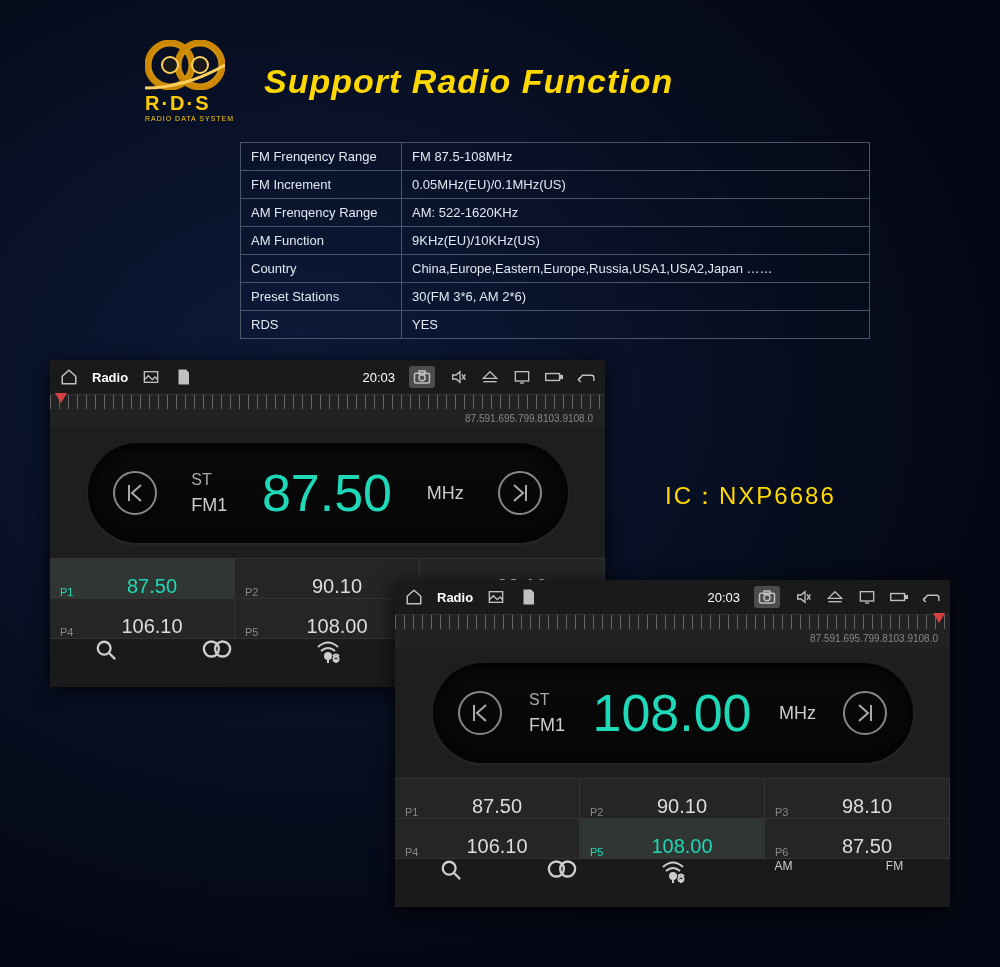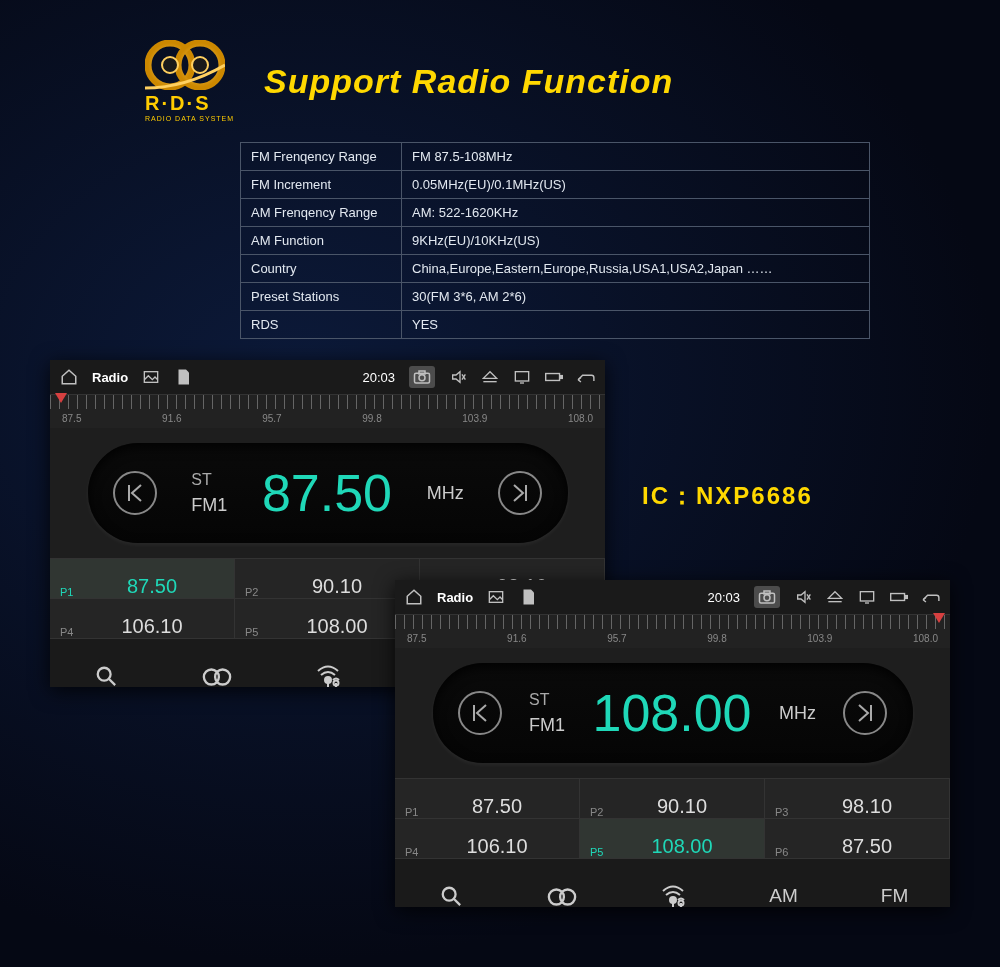--- a/index.html
+++ b/index.html
@@ -57,24 +57,24 @@
     border: 1px solid #4a5568;
     padding: 6px 10px;
     color: #e2e8f0;
   }
   .spec-table td:first-child { width: 161px; }
 
   
   .ic-label {
     position: absolute;
     top: 480px;
-    left: 642px;
+    left: 665px;
     color: #ffd800;
     font-size: 24px;
-    font-weight: bold;
+    font-weight: normal;
     letter-spacing: 2px;
   }
 
   
   .radio-screen {
     position: absolute;
     width: 555px;
     background: linear-gradient(180deg, #2a2a2a 0%, #1a1a1a 100%);
     border-radius: 2px;
     box-shadow: 0 4px 20px rgba(0,0,0,0.8);
@@ -94,21 +94,21 @@
   .statusbar .spacer { flex: 1; }
   .statusbar .sbicon { width: 18px; height: 18px; display:flex; align-items:center; justify-content:center; opacity:0.85; }
   .statusbar .sbicon.active { background: #555; border-radius: 3px; padding:3px; width:26px; height:22px;}
   .back-icon { margin-left: auto; }
 
   .dial-ruler {
     height: 34px;
     background: #222;
     position: relative;
     display: flex;
-    justify-content: space-between;
+    justify-content: flex-end;
     padding: 0 12px;
     font-size: 10px;
     color: #888;
     align-items: flex-end;
     border-top: 1px solid #333;
   }
   .dial-ruler::before {
     content: '';
     position: absolute;
     top: 0; left: 0; right: 0;
@@ -184,23 +184,23 @@
   .preset-cell .pnum { font-size: 11px; color: #888; width: 20px; }
   .preset-cell .pval { font-size: 20px; color: #ddd; flex:1; text-align:center; font-weight:300; padding-right:20px;}
   .preset-cell.active { background: #303632; }
   .preset-cell.active .pnum { color: #1fd8b8; }
   .preset-cell.active .pval { color: #1fd8b8; }
 
   .bottom-controls {
     height: 48px;
     display: flex;
     justify-content: space-around;
-    align-items: flex-end;
+    align-items: flex-start;
     background: #1a1a1a;
-    font-size: 19px;
+    font-size: 12px;
   }
   .bctrl { color: #ccc; cursor: pointer; display:flex; align-items:center; justify-content:center; width:60px; }
 </style>
 </head>
 <body>
 
 <div class="header">
   <div class="rds-logo">
     <div class="rds-circles">
       <svg width="80" height="50" viewBox="0 0 80 50">

